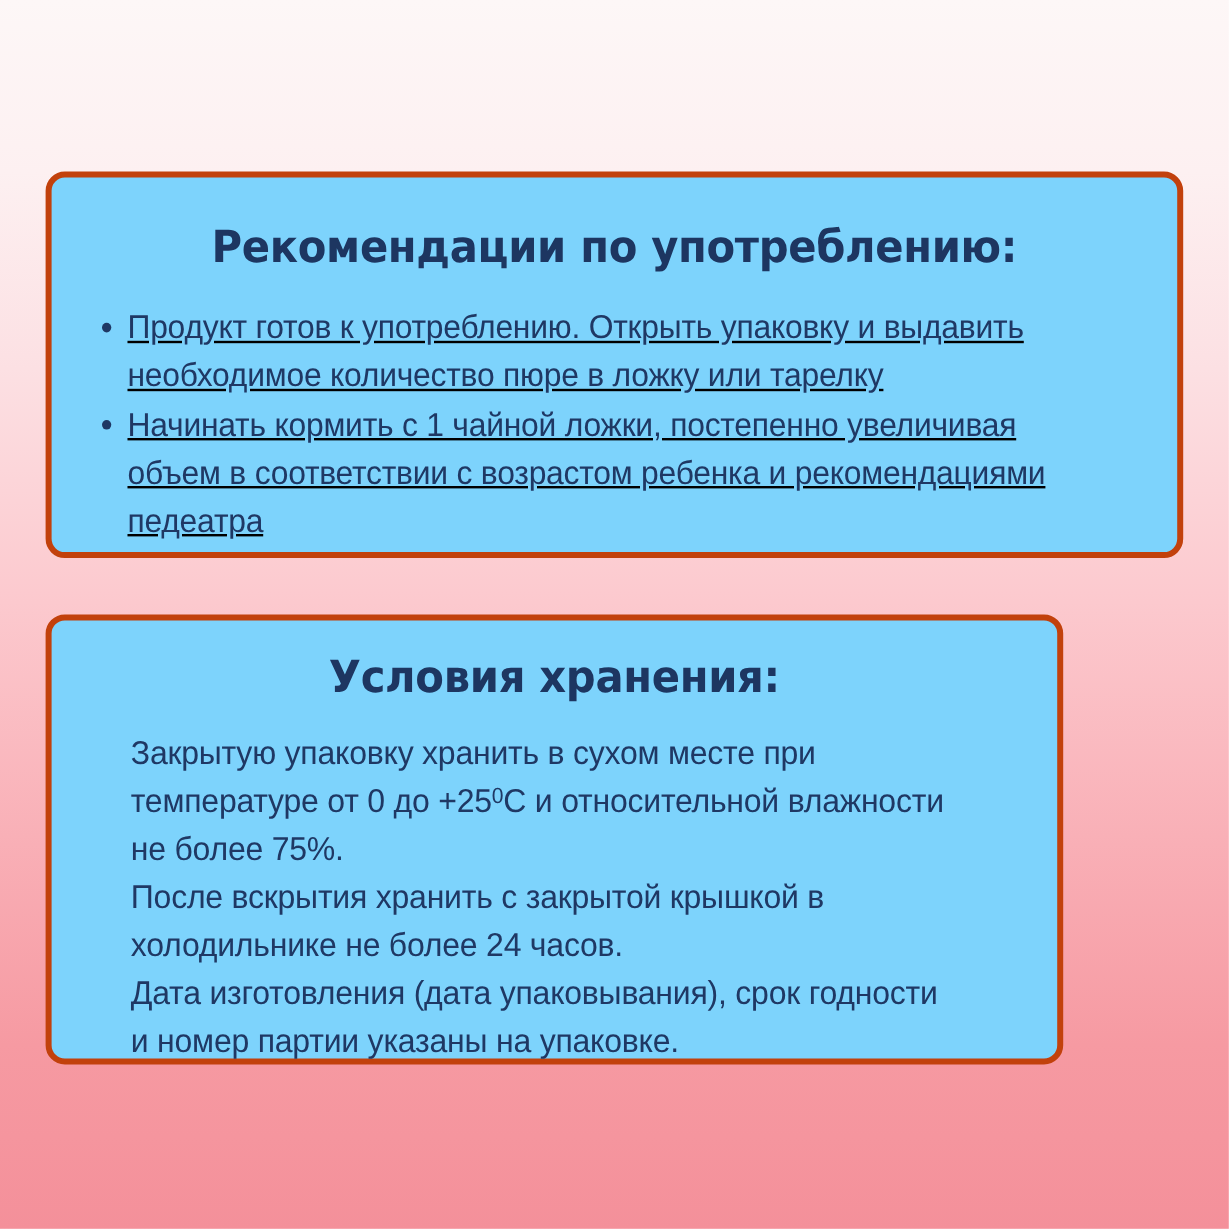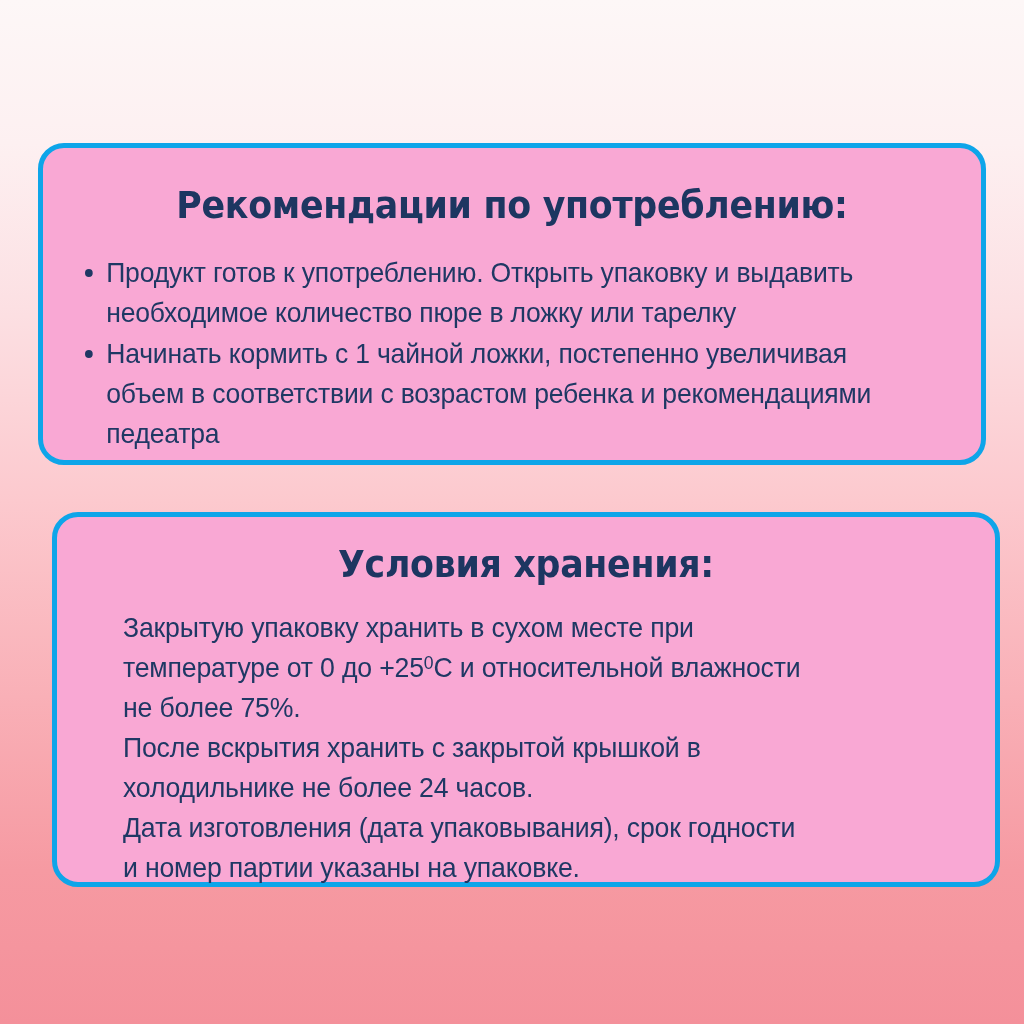--- a/index.html
+++ b/index.html
@@ -23,37 +23,37 @@
 
   .page {
     position: relative;
     width: 1024px;
     height: 1024px;
     box-sizing: border-box;
   }
 
   .card {
     position: absolute;
-    background: #f9a8d4;
-    border: 5px solid #0ea5e9;
-    border-radius: 26px;
+    background: #7dd3fc;
+    border: 5px solid #c2410c;
+    border-radius: 16px;
     box-sizing: border-box;
   }
 
   #card-usage {
     left: 38px;
     top: 143px;
     width: 948px;
     height: 322px;
   }
 
   #card-storage {
-    left: 52px;
+    left: 38px;
     top: 512px;
-    width: 948px;
+    width: 848px;
     height: 375px;
   }
 
   .card-title {
     text-align: center;
     color: #1d3661;
     font-family: "DejaVu Sans", sans-serif;
     font-weight: bold;
     font-size: 37px;
     letter-spacing: -0.3px;
@@ -67,20 +67,21 @@
   }
 
   #card-storage .card-title {
     margin-top: 28px;
   }
 
   .bullet-list {
     list-style: none;
     margin: 26px 12px 0 0;
     padding: 0 14px 0 42px;
+    text-decoration: underline;
   }
 
   .bullet-item {
     position: relative;
     color: #1f3864;
     font-family: "Liberation Sans", sans-serif;
     font-size: 27.5px;
     line-height: 40px;
     letter-spacing: -0.2px;
     padding-left: 22px;

